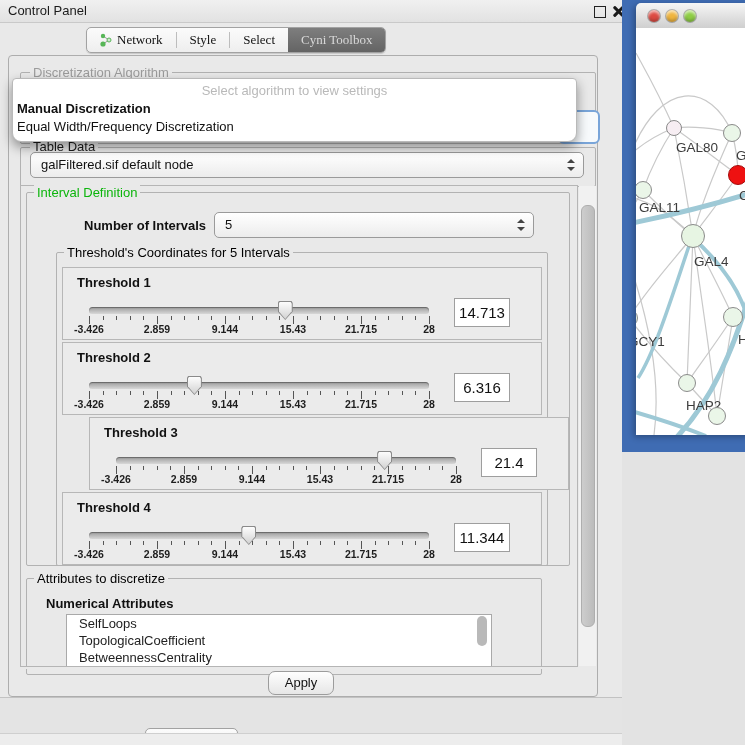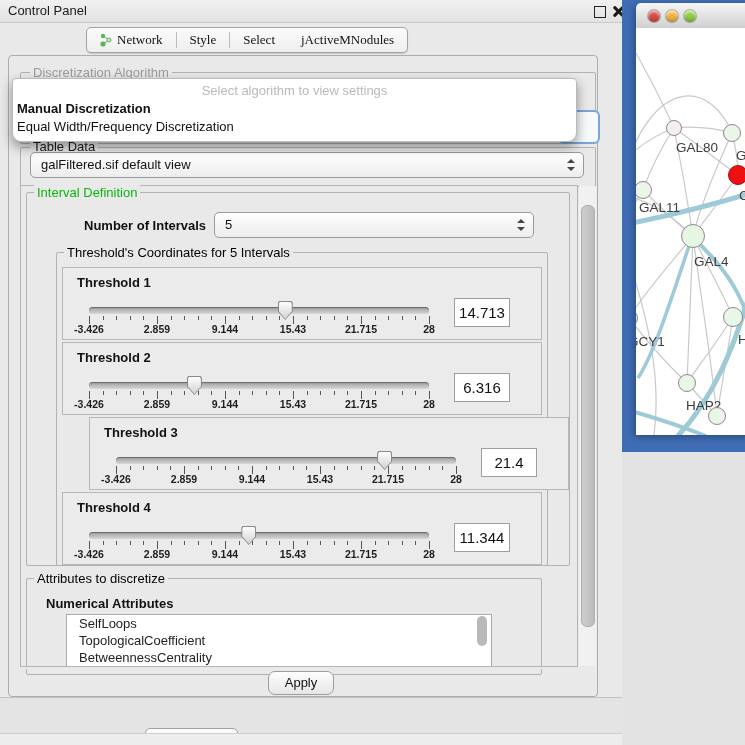--- a/index.html
+++ b/index.html
@@ -105,39 +105,39 @@
         <line x1="3" y1="3" x2="9" y2="7" stroke="#9a9a9a"></line>
         <line x1="3" y1="11" x2="9" y2="7" stroke="#9a9a9a"></line>
         <circle cx="3" cy="3" r="2.2" fill="#57b657"></circle>
         <circle cx="3" cy="11" r="2.6" fill="#57b657"></circle>
         <circle cx="9" cy="7" r="2" fill="#cfe8cf" stroke="#57b657"></circle>
       </svg>Network</div>
     <div class="tabsep"></div>
     <div class="tabseg">Style</div>
     <div class="tabsep"></div>
     <div class="tabseg">Select</div>
-    <div class="tabseg">jActiveMNodules</div>
+    <div class="tabseg sel">Cyni Toolbox</div>
   </div>
 
 <div class="abs" id="main-panel"></div>
 
 <div class="abs groupbox" style="left:20px;top:72px;width:574px;height:70px;"></div>
 <div class="abs grouplabel gray" style="left:30px;top:65px;">Discretization Algorithm</div>
 <div class="abs" id="combo-fragment"></div>
 
 <div class="abs" id="algo-popup">
   <div class="ph">Select algorithm to view settings</div>
   <div class="popopt" style="top:22px;font-weight:bold;">Manual Discretization</div>
   <div class="popopt" style="top:40px;">Equal Width/Frequency Discretization</div>
 </div>
 
 <div class="abs groupbox" style="left:20px;top:147px;width:574px;height:38px;"></div>
 <div class="abs grouplabel" style="left:30px;top:139px;color:#1a1a1a;">Table Data</div>
 <div class="abs combo" style="left:30px;top:152px;width:542px;height:24px;">
-  <span>galFiltered.sif default view</span>
+  <span>galFiltered.sif default node</span>
   <span class="spin">
       <b></b>
       <u></u>
     </span>
 </div>
 
 <div class="abs" id="scrollarea"></div>
 
 <div class="abs groupbox" style="left:26px;top:192px;width:542px;height:372px;"></div>
 <div class="abs grouplabel green" style="left:34px;top:185px;">Interval Definition</div>

